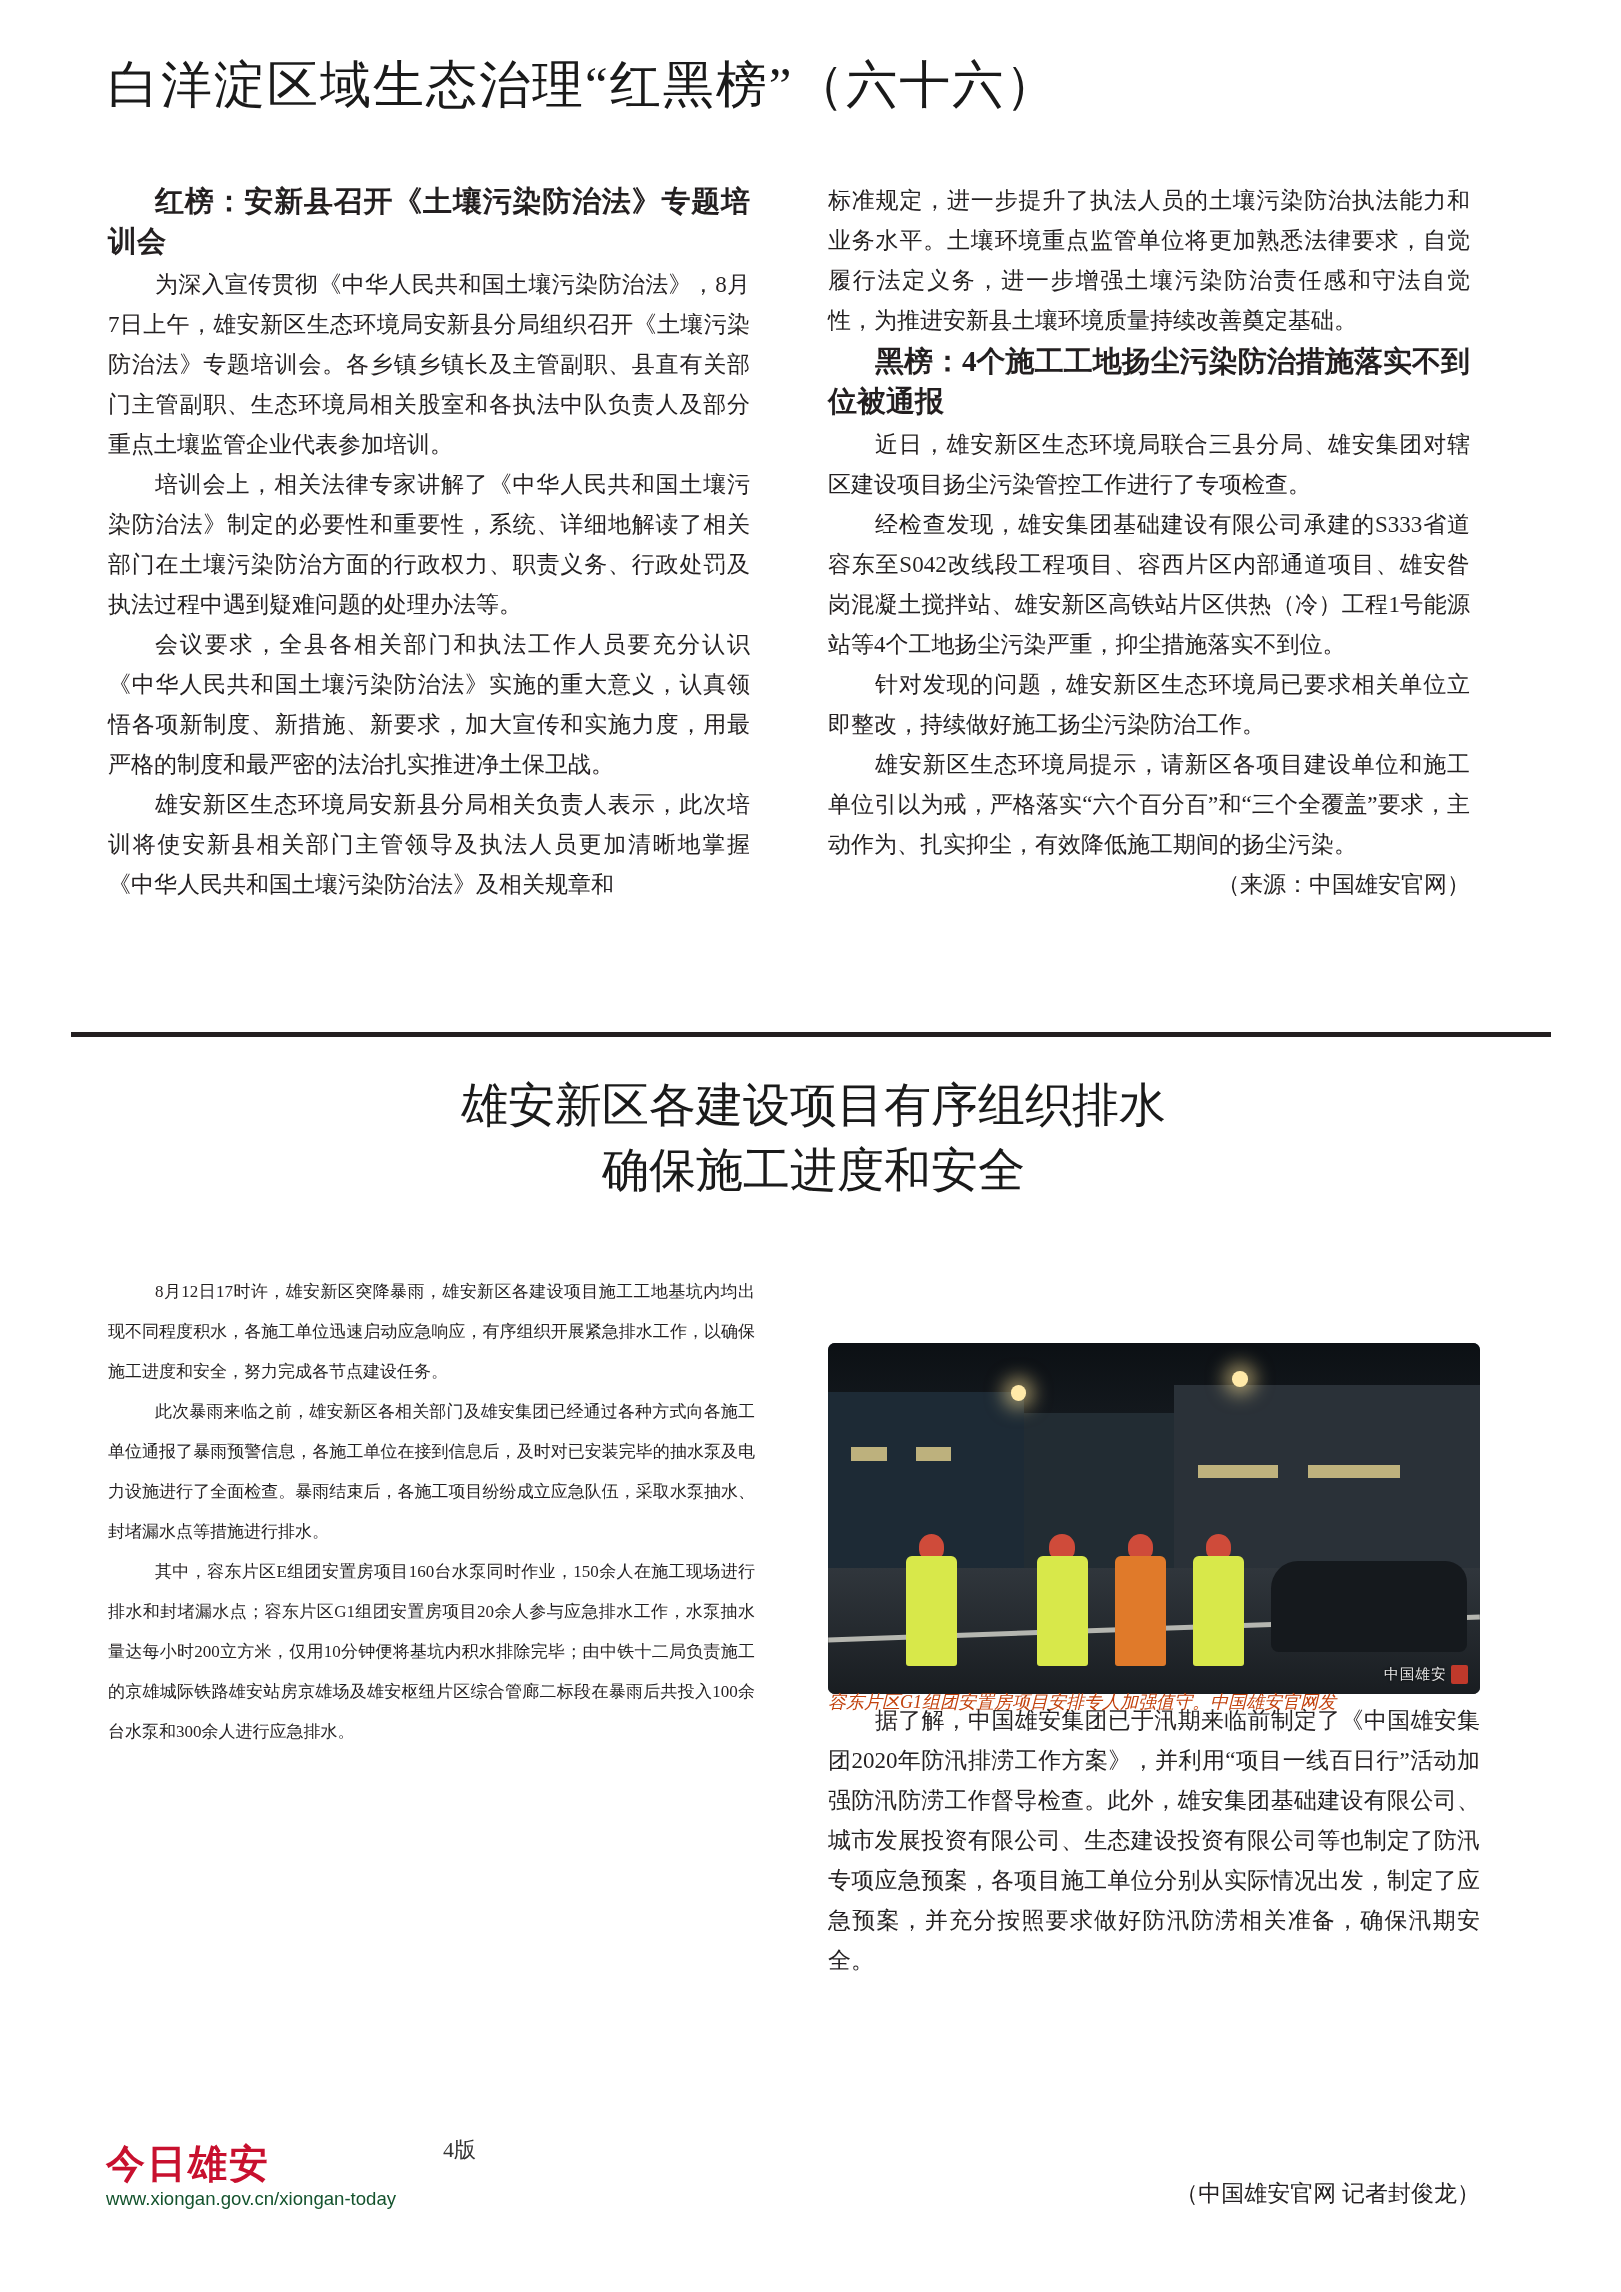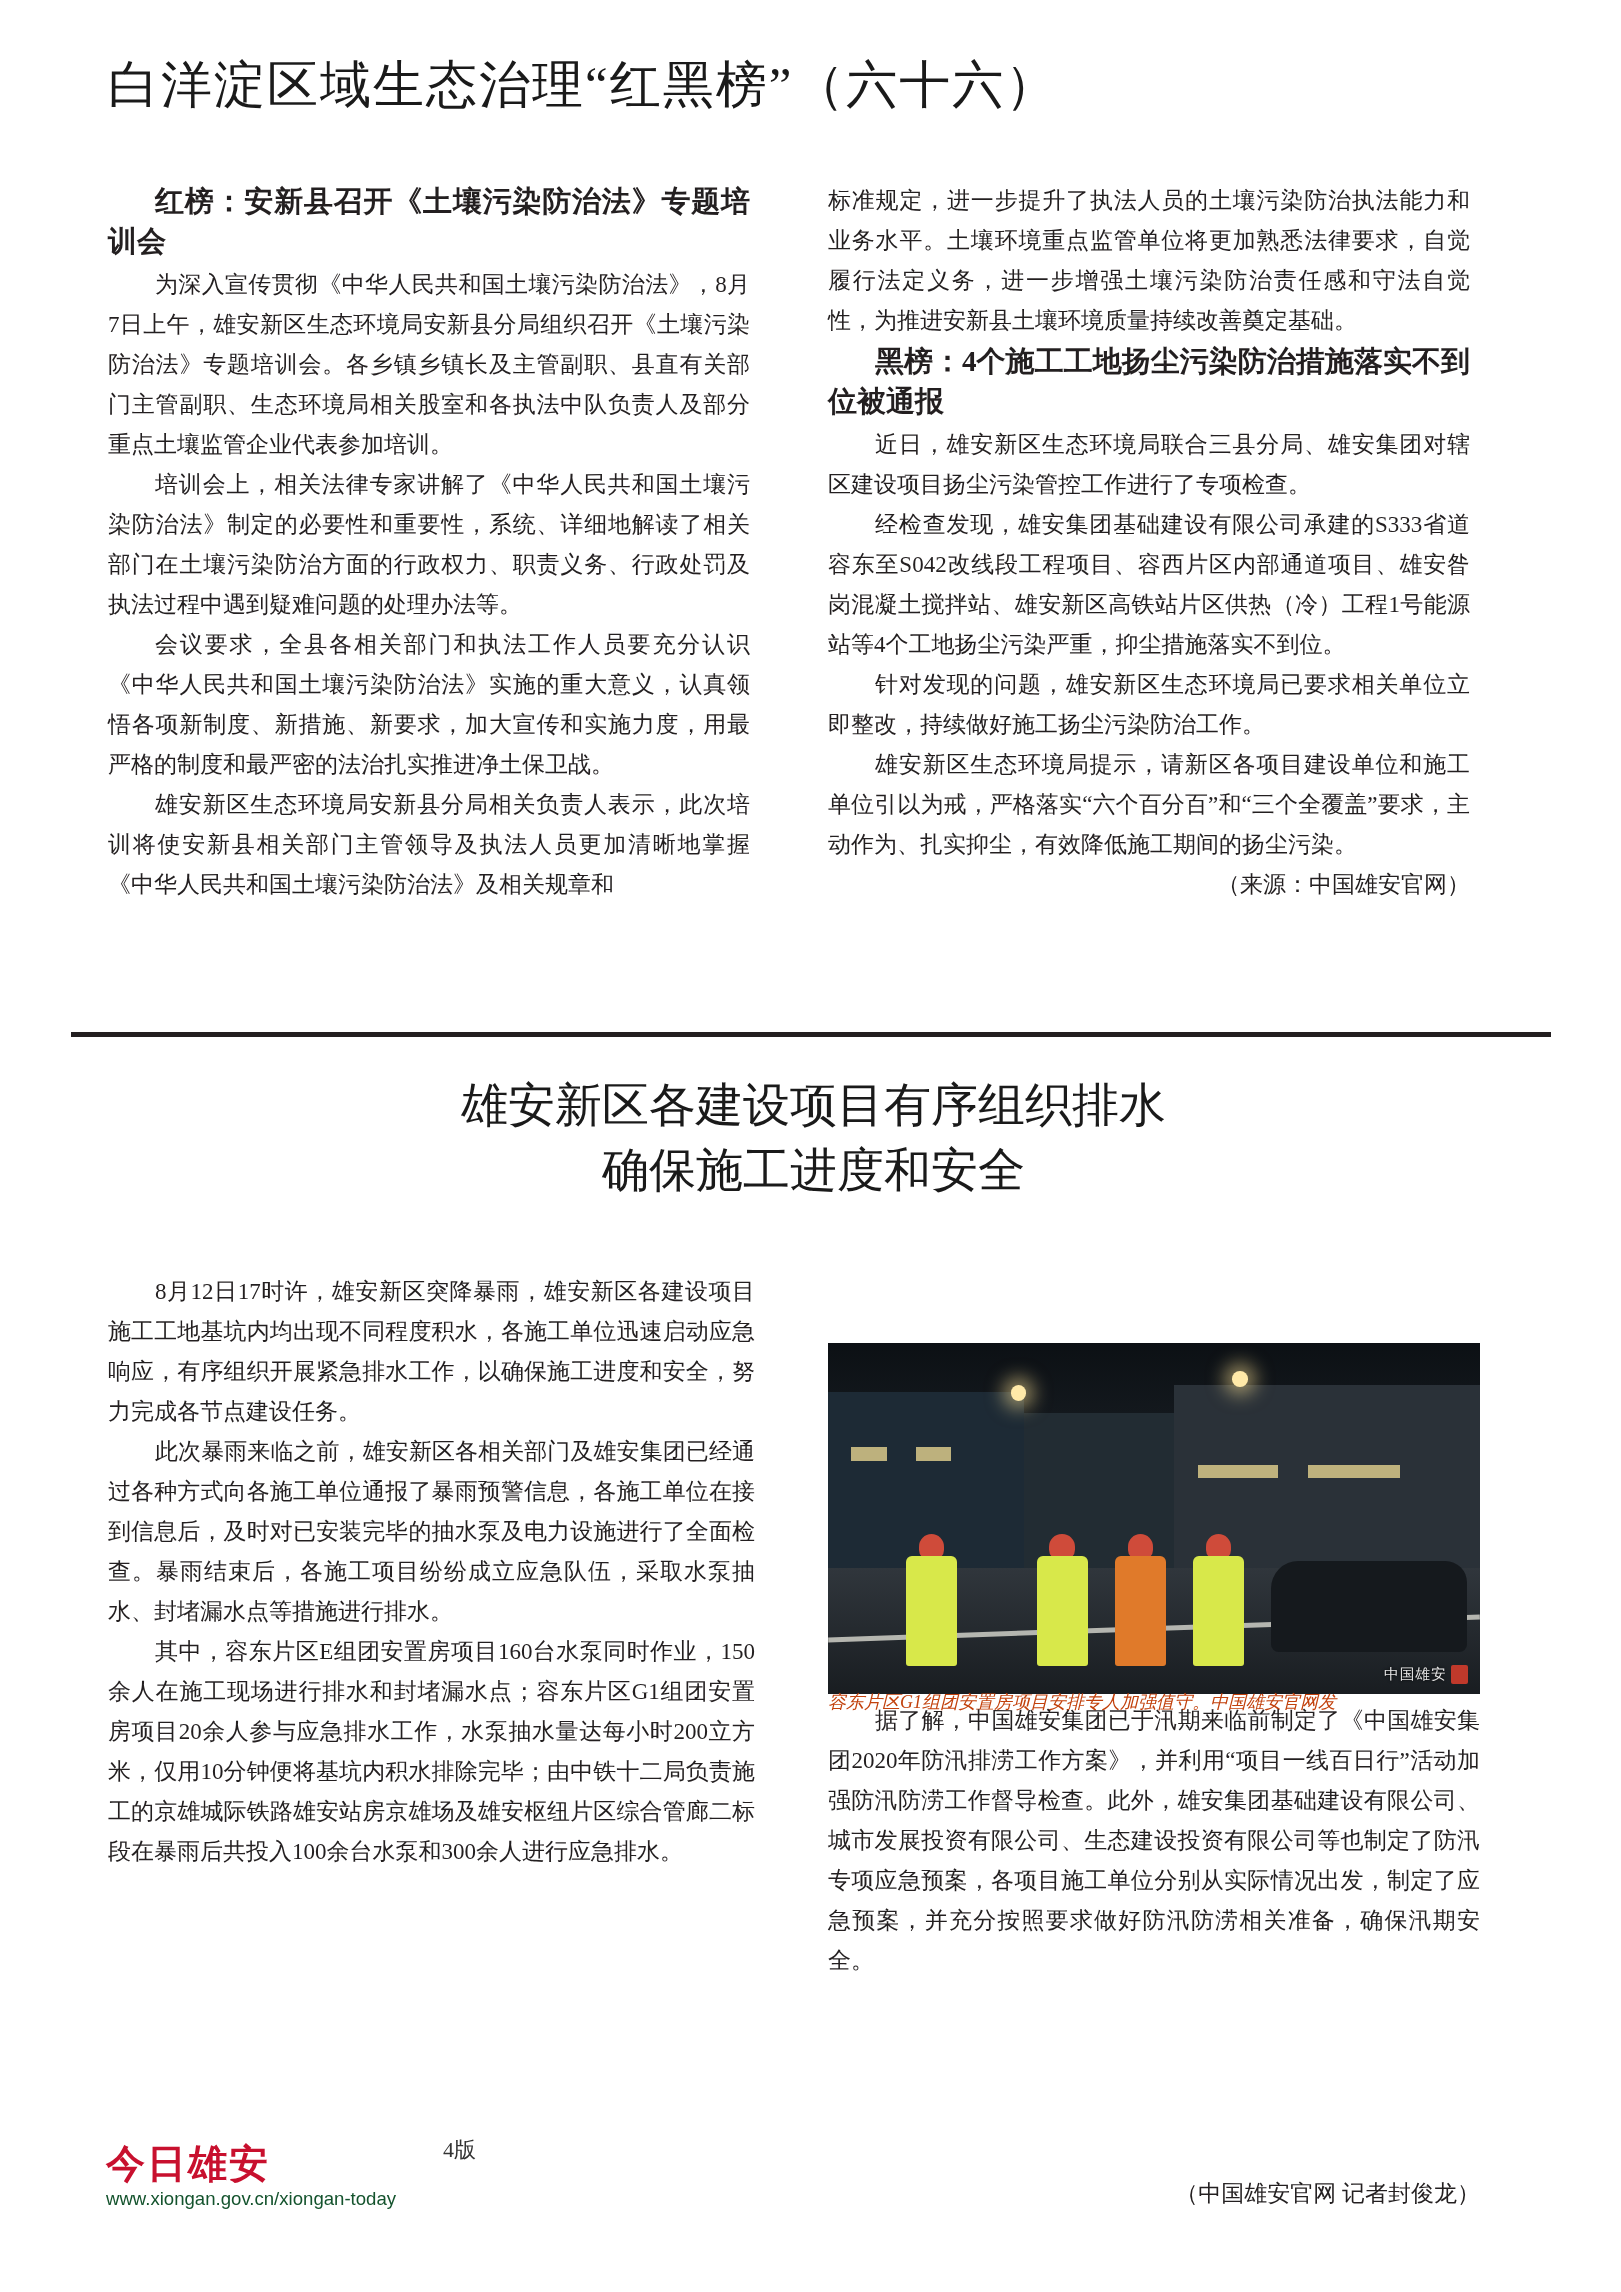--- a/index.html
+++ b/index.html
@@ -87,51 +87,52 @@
     font-size: 47px;
     line-height: 65px;
     color: #1a1a1a;
   }
 
   .a2-col-left {
     position: absolute;
     left: 108px;
     top: 1272px;
     width: 647px;
+    font-size: 17px;
+    line-height: 40px;
+    text-align: justify;
+    text-justify: inter-ideograph;
+  }
+  .a2-col-right {
+    position: absolute;
+    left: 828px;
+    top: 1701px;
+    width: 652px;
     font-size: 23px;
     line-height: 40px;
     text-align: justify;
     text-justify: inter-ideograph;
   }
-  .a2-col-right {
-    position: absolute;
-    left: 828px;
-    top: 1701px;
-    width: 652px;
-    font-size: 23px;
-    line-height: 40px;
-    text-align: justify;
-    text-justify: inter-ideograph;
-  }
 
   
   .photo-wrap {
     position: absolute;
     left: 828px;
     top: 1343px;
     width: 652px;
     height: 404px;
   }
   .photo {
     position: absolute;
     left: 0; top: 0;
     width: 652px;
     height: 351px;
     background: linear-gradient(#11161c, #0a0d12);
     overflow: hidden;
+    border-radius: 7px;
   }
   .ph-sky {
     position: absolute; left:0; top:0; width:100%; height:40%;
     background: linear-gradient(#0c1014, #1a2026);
   }
   .ph-building {
     position: absolute; left: 0; top: 14%; width: 30%; height: 52%;
     background: #1d2a35;
   }
   .ph-building2 {

